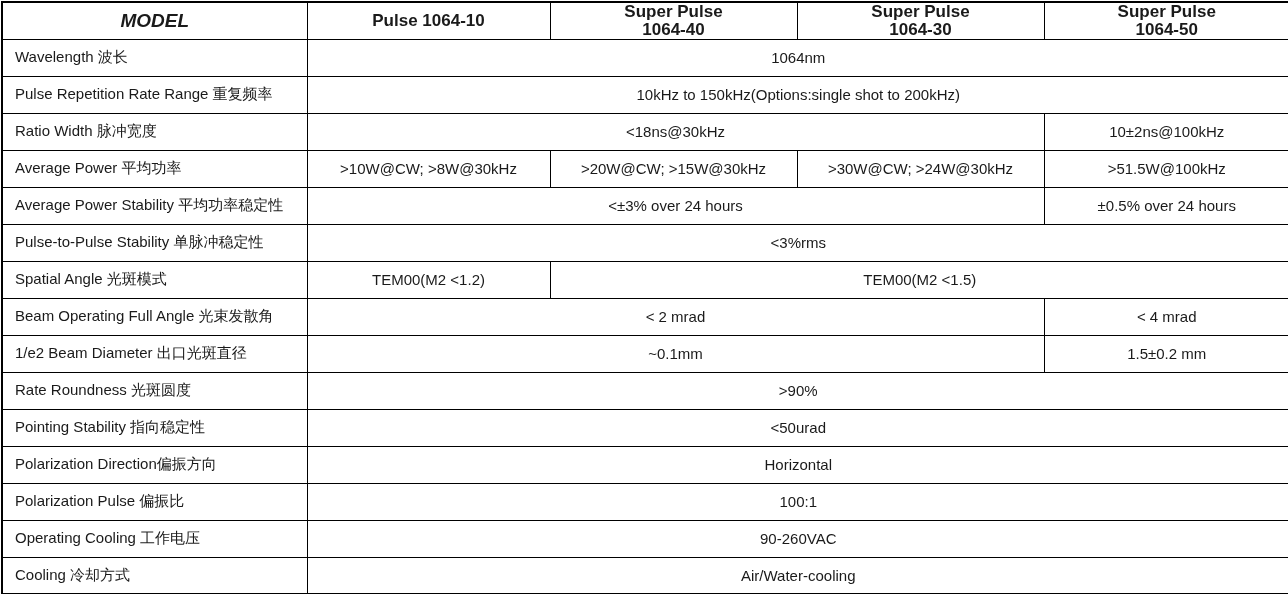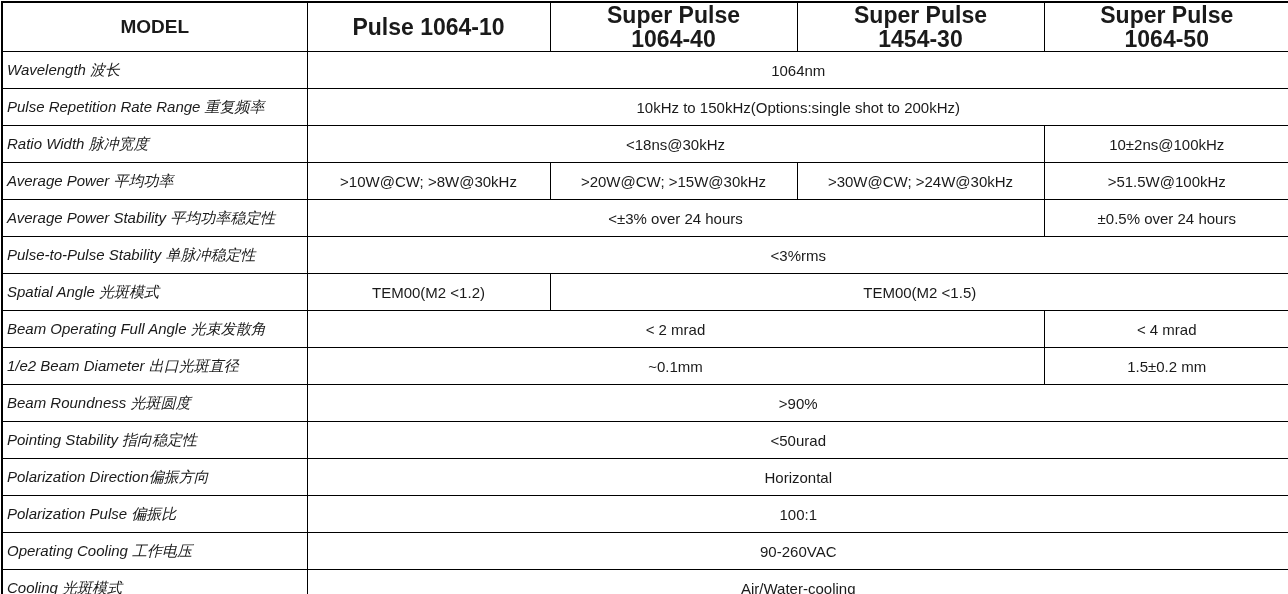--- a/index.html
+++ b/index.html
@@ -21,37 +21,37 @@
     box-sizing: border-box;
     overflow: hidden;
   }
   table.spec { border: 2px solid #000000; }
   tr { height: 37px; }
   th.model-th {
     font-size: 19px;
     font-weight: 700;
     text-align: center;
     vertical-align: middle;
+    font-style: italic;
   }
   th.col-th {
-    font-size: 23px;
+    font-size: 17px;
     font-weight: 700;
     text-align: center;
     vertical-align: middle;
     padding: 0;
   }
   th.col-th .hdr-title { display: block; line-height: 1.05; }
   th.col-th .hdr-sub   { display: block; line-height: 1.05; }
   td.label-cell {
     font-size: 15px;
     text-align: left;
     vertical-align: middle;
-    padding: 0 4px 0 4px;
+    padding: 0 4px 0 12px;
     white-space: nowrap;
-    font-style: italic;
   }
   td.value-cell {
     font-size: 15px;
     text-align: center;
     vertical-align: middle;
     padding: 0 4px;
   }
 </style>
 </head>
 <body>
@@ -70,21 +70,21 @@
         <th class="model-th">MODEL</th>
         <th class="col-th">
           <span class="hdr-title">Pulse 1064-10</span>
         </th>
         <th class="col-th">
           <span class="hdr-title">Super Pulse</span>
           <span class="hdr-sub">1064-40</span>
         </th>
         <th class="col-th">
           <span class="hdr-title">Super Pulse</span>
-          <span class="hdr-sub">1454-30</span>
+          <span class="hdr-sub">1064-30</span>
         </th>
         <th class="col-th">
           <span class="hdr-title">Super Pulse</span>
           <span class="hdr-sub">1064-50</span>
         </th>
       </tr>
     </thead>
     <tbody>
       <tr>
         <td class="label-cell">Wavelength 波长</td>
@@ -124,38 +124,38 @@
         <td class="label-cell">Beam Operating Full Angle 光束发散角</td>
         <td class="value-cell" colspan="3">&lt; 2 mrad</td>
         <td class="value-cell">&lt; 4 mrad</td>
       </tr>
       <tr>
         <td class="label-cell">1/e2 Beam Diameter 出口光斑直径</td>
         <td class="value-cell" colspan="3">~0.1mm</td>
         <td class="value-cell">1.5±0.2 mm</td>
       </tr>
       <tr>
-        <td class="label-cell">Beam Roundness 光斑圆度</td>
+        <td class="label-cell">Rate Roundness 光斑圆度</td>
         <td class="value-cell" colspan="4">&gt;90%</td>
       </tr>
       <tr>
         <td class="label-cell">Pointing Stability 指向稳定性</td>
         <td class="value-cell" colspan="4">&lt;50urad</td>
       </tr>
       <tr>
         <td class="label-cell">Polarization Direction偏振方向</td>
         <td class="value-cell" colspan="4">Horizontal</td>
       </tr>
       <tr>
         <td class="label-cell">Polarization Pulse 偏振比</td>
         <td class="value-cell" colspan="4">100:1</td>
       </tr>
       <tr>
         <td class="label-cell">Operating Cooling 工作电压</td>
         <td class="value-cell" colspan="4">90-260VAC</td>
       </tr>
       <tr>
-        <td class="label-cell">Cooling 光斑模式</td>
+        <td class="label-cell">Cooling 冷却方式</td>
         <td class="value-cell" colspan="4">Air/Water-cooling</td>
       </tr>
     </tbody>
   </table>
 </div>
 
 </body></html>

